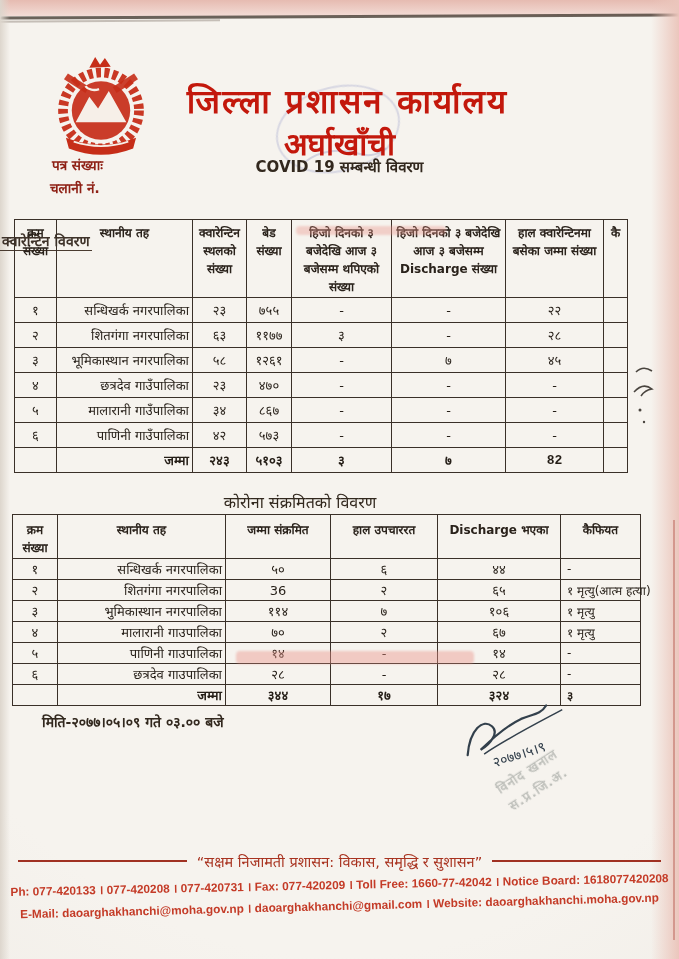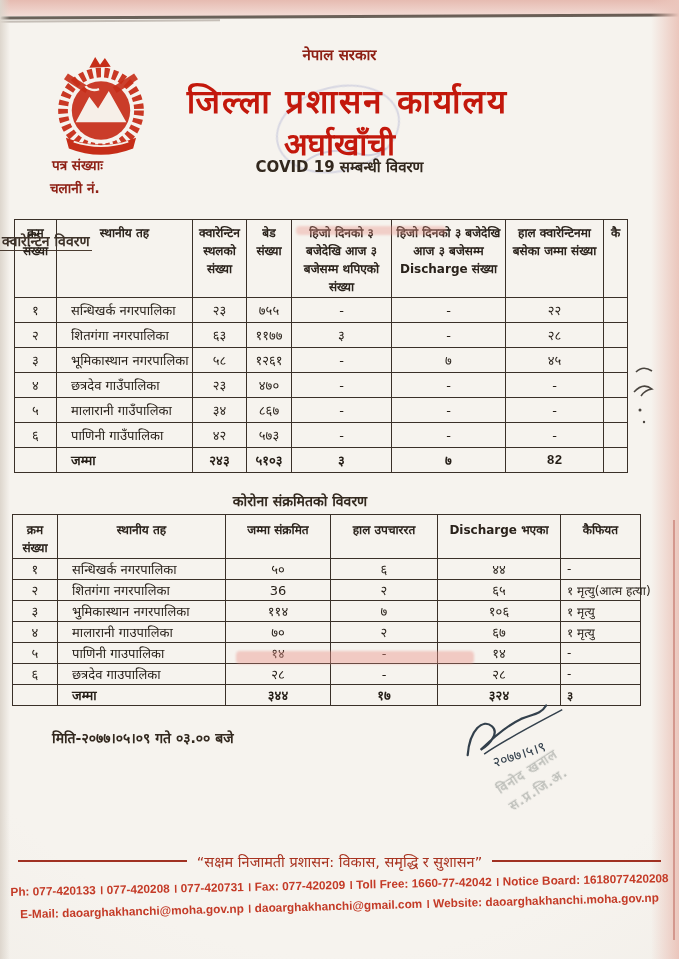--- a/index.html
+++ b/index.html
@@ -25,47 +25,47 @@
   .gov{top:44px;font-size:15px;font-weight:bold;color:#8e2015;}
   .ministry{top:63px;font-size:15px;font-weight:bold;color:#8e2015;}
   .office{top:78px;font-size:33px;font-weight:bold;color:#c3180c;letter-spacing:2px;margin-left:8px;}
   .district{top:122px;font-size:31px;font-weight:bold;color:#c3180c;}
   .covid{top:156px;font-size:15px;font-weight:bold;color:#32281e;}
   .letter-no{position:absolute;left:52px;top:156px;font-size:13.5px;font-weight:bold;color:#8e2015;}
   .chalani{position:absolute;left:50px;top:179px;font-size:13.5px;font-weight:bold;color:#8e2015;}
   .sec1title{position:absolute;left:0;top:195px;width:679px;margin-top:36px;}
   .sec1title span{font-size:14px;font-weight:bold;color:#3f332a;border-bottom:1.6px solid #4a3b30;padding:0 2px 1px;}
   .sec2title{position:absolute;left:300px;top:491px;transform:translateX(-50%);
-             font-size:14px;font-weight:bold;color:#32281e;white-space:nowrap;}
+             font-size:16px;font-weight:normal;color:#32281e;white-space:nowrap;}
   
   .emblem{position:absolute;left:42px;top:54px;width:118px;height:112px;}
   .blue-stamp{position:absolute;left:275px;top:86px;width:122px;height:82px;border-radius:50%;
              border:2.5px solid rgba(80,90,170,.18);transform:rotate(-14deg);filter:blur(.4px);}
   .blue-scribble{position:absolute;left:300px;top:140px;width:90px;height:30px;}
   
   table.t{position:absolute;border-collapse:collapse;table-layout:fixed;}
   .t th,.t td{border:1.6px solid #3a3028;padding:1px 3px;}
   .t th{vertical-align:top;font-weight:600;font-size:12px;line-height:1.5;text-align:center;color:#2a221b;padding-top:4px;}
   .t td{vertical-align:middle;font-size:13px;text-align:center;color:#251e17;}
   .t1{left:14px;top:219px;width:613px;}
   .t1 thead tr{height:75px;}
   .t1 tbody tr{height:25px;}
   .t2{left:12px;top:514px;width:628px;}
   .t2 thead tr{height:44px;}
   .t2 tbody tr{height:21px;}
-  .t td:nth-child(2){text-align:left;padding-left:14px;}
+  .t td:nth-child(2){text-align:right;padding-left:14px;}
   .t2 td:nth-child(6){text-align:left;padding-left:6px;white-space:nowrap;font-size:12px;}
   .t2 th{padding-top:6px;}
   tr.total td{font-weight:600;font-family:Liberation Mono, monospace;}
   
   .smudge{position:absolute;background:rgba(233,150,140,.38);filter:blur(1.2px);border-radius:4px;}
   .s1{left:296px;top:226px;width:150px;height:9px;}
   .s2{left:236px;top:651px;width:238px;height:13px;background:rgba(233,145,135,.42);}
   
-  .dateline{position:absolute;left:52px;top:712px;font-size:14px;font-weight:bold;color:#32281e;margin-top:16px;}
+  .dateline{position:absolute;left:42px;top:712px;font-size:14px;font-weight:bold;color:#32281e;}
   .sign{position:absolute;left:450px;top:700px;width:160px;height:70px;}
   .stamp{position:absolute;left:468px;top:760px;width:130px;transform:rotate(-33deg);
          color:#8f948f;opacity:.55;filter:blur(.6px);font-size:13px;font-weight:bold;
          letter-spacing:1px;text-align:center;line-height:1.6;}
   .inkmarks{position:absolute;left:628px;top:362px;width:44px;height:75px;}
   .slogan-row{position:absolute;left:0;top:851px;width:679px;display:flex;align-items:center;padding:0 18px;box-sizing:border-box;}
   .rule{flex:1;height:2.2px;background:#a03122;}
   .slogan{padding:0 10px;font-size:14.5px;font-weight:normal;color:#a8321f;white-space:nowrap;}
   .contact{position:absolute;left:0;width:679px;text-align:center;color:#c43b27;
            font-family:"Liberation Sans",sans-serif;font-weight:bold;}
@@ -94,21 +94,20 @@
     <path d="M44,33 a10,7 0 0 0 14,3" stroke="#f6efe8" stroke-width="2.5" fill="none"></path>
     <path d="M24,86 Q60,100 96,86 L93,97 Q60,110 27,97 Z" fill="#c62d18"></path>
     <path d="M32,90 Q60,99 88,90" stroke="#f6efe8" stroke-width="1.8" fill="none"></path>
   </svg>
 
   <div class="blue-stamp"></div>
   <svg class="blue-scribble" viewBox="0 0 90 30">
     <path d="M5,22 C20,10 40,8 60,14 C70,17 80,14 86,8" stroke="rgba(80,90,170,.22)" stroke-width="2" fill="none"></path>
   </svg>
 
-  <div class="hdr gov">नेपाल सरकार</div>
   <div class="hdr office">जिल्ला प्रशासन कार्यालय</div>
   <div class="hdr district">अर्घाखाँची</div>
   <div class="hdr covid">COVID 19 सम्बन्धी विवरण</div>
 
   <div class="letter-no">पत्र संख्याः</div>
   <div class="chalani">चलानी नं.</div>
 
   <div class="sec1title">
     <span>क्वारेन्टिन विवरण</span>
   </div>

